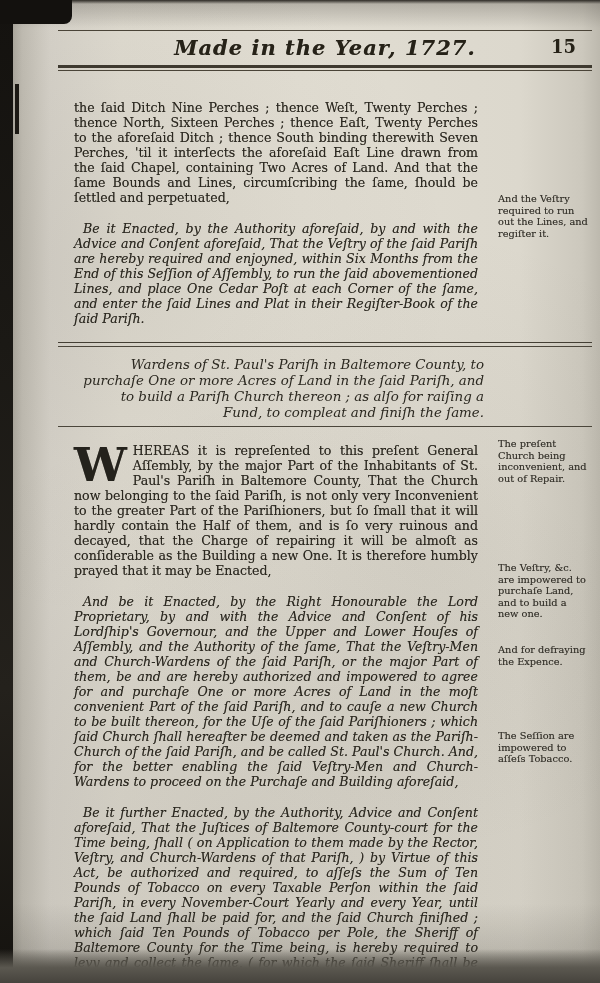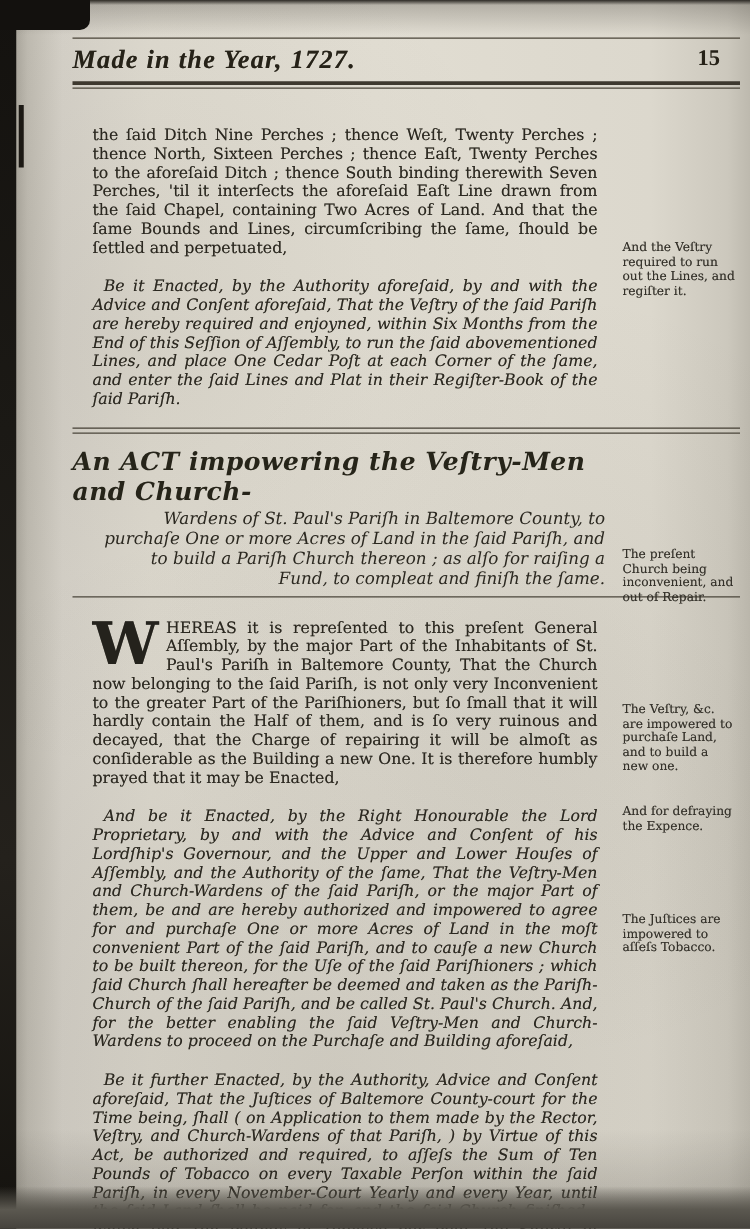--- a/index.html
+++ b/index.html
@@ -27,21 +27,21 @@
   .scan-corner{position:absolute;left:0;top:0;width:72px;height:24px;background:#13110e;
     border-bottom-right-radius:8px;}
   .scan-mark{position:absolute;left:15px;top:84px;width:4px;height:50px;background:#1c1914;}
   .scan-top{position:absolute;left:0;top:0;width:100%;height:4px;
     background:linear-gradient(180deg,#2e2b26,rgba(46,43,38,0));}
   .scan-bottom{position:absolute;left:0;bottom:0;width:100%;height:34px;
     background:linear-gradient(180deg,rgba(82,79,72,0) 0,#5b5850 55%,#46433d 100%);}
 
   .page-header{position:absolute;left:58px;top:30px;width:534px;color:#262218;}
   .rule-top{height:1px;background:#4a4438;}
-  .header-row{position:relative;text-align:left;padding:4px 0 5px;font-family:Liberation Serif, serif;}
+  .header-row{position:relative;text-align:center;padding:4px 0 5px;}
   .header-title{font-size:21px;font-style:italic;font-weight:bold;letter-spacing:1px;
     text-shadow:0 0 0.5px rgba(38,34,24,0.55);}
   .page-number{position:absolute;right:16px;top:5px;font-size:18px;font-weight:bold;margin-left:20px;}
   .rule-double{height:2px;border-top:3px solid #3e392f;border-bottom:1px solid #4a4438;}
 
   .text-col{position:absolute;left:58px;top:84px;width:436px;}
   .para{margin:16px;text-align:justify;font-size:12.6px;line-height:15px;color:#2b2820;
     text-shadow:0 0 0.4px rgba(43,40,32,0.5);}
   .enacting{font-style:italic;text-indent:9px;}
   .indent{text-indent:9px;}
@@ -83,36 +83,35 @@
   </div>
   <div class="rule-double"></div>
 </header>
 
 <main class="text-col">
   <p class="para">the ſaid Ditch Nine Perches ; thence Weſt, Twenty Perches ; thence North, Sixteen Perches ; thence Eaſt, Twenty Perches to the aforeſaid Ditch ; thence South binding therewith Seven Perches, 'til it interſects the aforeſaid Eaſt Line drawn from the ſaid Chapel, containing Two Acres of Land.  And that the ſame Bounds and Lines, circumſcribing the ſame, ſhould be ſettled and perpetuated,</p>
   <p class="para enacting">Be it Enacted, by the Authority aforeſaid, by and with the Advice and Conſent aforeſaid, That the Veſtry of the ſaid Pariſh are hereby required and enjoyned, within Six Months from the End of this Seſſion of Aſſembly, to run the ſaid abovementioned Lines, and place One Cedar Poſt at each Corner of the ſame, and enter the ſaid Lines and Plat in their Regiſter-Book of the ſaid Pariſh.</p>
 
   <div class="wide rule-pair"></div>
 
-  <h2 class="act-title">An ACT impowering the Veſtry-Men and Church-</h2>
   <p class="act-subtitle">Wardens of St. Paul's Pariſh in Baltemore County, to purchaſe One or more Acres of Land in the ſaid Pariſh, and to build a Pariſh Church thereon ; as alſo for raiſing a Fund, to compleat and finiſh the ſame.</p>
 
   <div class="wide rule-single"></div>
 
   <p class="para"><span class="dropcap">W</span><span>HEREAS it is repreſented to this preſent General Aſſembly, by the major Part of the Inhabitants of St. Paul's Pariſh in Baltemore County, That the Church now belonging to the ſaid Pariſh, is not only very Inconvenient to the greater Part of the Pariſhioners, but ſo ſmall that it will hardly contain the Half of them, and is ſo very ruinous and decayed, that the Charge of repairing it will be almoſt as conſiderable as the Building a new One.  It is therefore humbly prayed that it may be Enacted,</span></p>
 
   <p class="para enacting">And be it Enacted, by the Right Honourable the Lord Proprietary, by and with the Advice and Conſent of his Lordſhip's Governour, and the Upper and Lower Houſes of Aſſembly, and the Authority of the ſame, That the Veſtry-Men and Church-Wardens of the ſaid Pariſh, or the major Part of them, be and are hereby authorized and impowered to agree for and purchaſe One or more Acres of Land in the moſt convenient Part of the ſaid Pariſh, and to cauſe a new Church to be built thereon, for the Uſe of the ſaid Pariſhioners ; which ſaid Church ſhall hereafter be deemed and taken as the Pariſh-Church of the ſaid Pariſh, and be called St. Paul's Church.  And, for the better enabling the ſaid Veſtry-Men and Church-Wardens to proceed on the Purchaſe and Building aforeſaid,</p>
   <p class="para enacting">Be it further Enacted, by the Authority, Advice and Conſent aforeſaid, That the Juſtices of Baltemore County-court for the Time being, ſhall ( on Application to them made by the Rector, Veſtry, and Church-Wardens of that Pariſh, ) by Virtue of this Act, be authorized and required, to aſſeſs the Sum of Ten Pounds of Tobacco on every Taxable Perſon within the ſaid Pariſh, in every November-Court Yearly and every Year, until the ſaid Land ſhall be paid for, and the ſaid Church finiſhed ; which ſaid Ten Pounds of Tobacco per Pole, the Sheriff of Baltemore County for the Time being, is hereby required to levy and collect the ſame, ( for which the ſaid Sheriff ſhall be allowed Five per Cent. and no more, ) and pay the ſame to the Veſtry-Men and Church-Wardens of the ſaid Pariſh for the Time being, for the Uſes aforeſaid.</p>
   <p class="para indent">And whereas there is now in the Hands of the ſaid Veſtry, the Sum of Six Thouſand Pounds of Tobacco, which cannot be applied otherways, than to the Repair of the now Church,</p>
   <div class="catchword-row">
     <span class="catchword">Be</span>
   </div>
 </main>
 
 <aside>
   <div class="mnote mnote-1">And the Veſtry required to run out the Lines, and regiſter it.</div>
   <div class="mnote mnote-2">The preſent Church being inconvenient, and out of Repair.</div>
   <div class="mnote mnote-3">The Veſtry, &amp;c. are impowered to purchaſe Land, and to build a new one.</div>
   <div class="mnote mnote-4">And for defraying the Expence.</div>
-  <div class="mnote mnote-5">The Juſtices are impowered to aſſeſs Tobacco.</div>
+  <div class="mnote mnote-5">The Seſſion are impowered to aſſeſs Tobacco.</div>
 </aside>
 
 <div class="scan-bottom"></div>
 
 </body></html>

